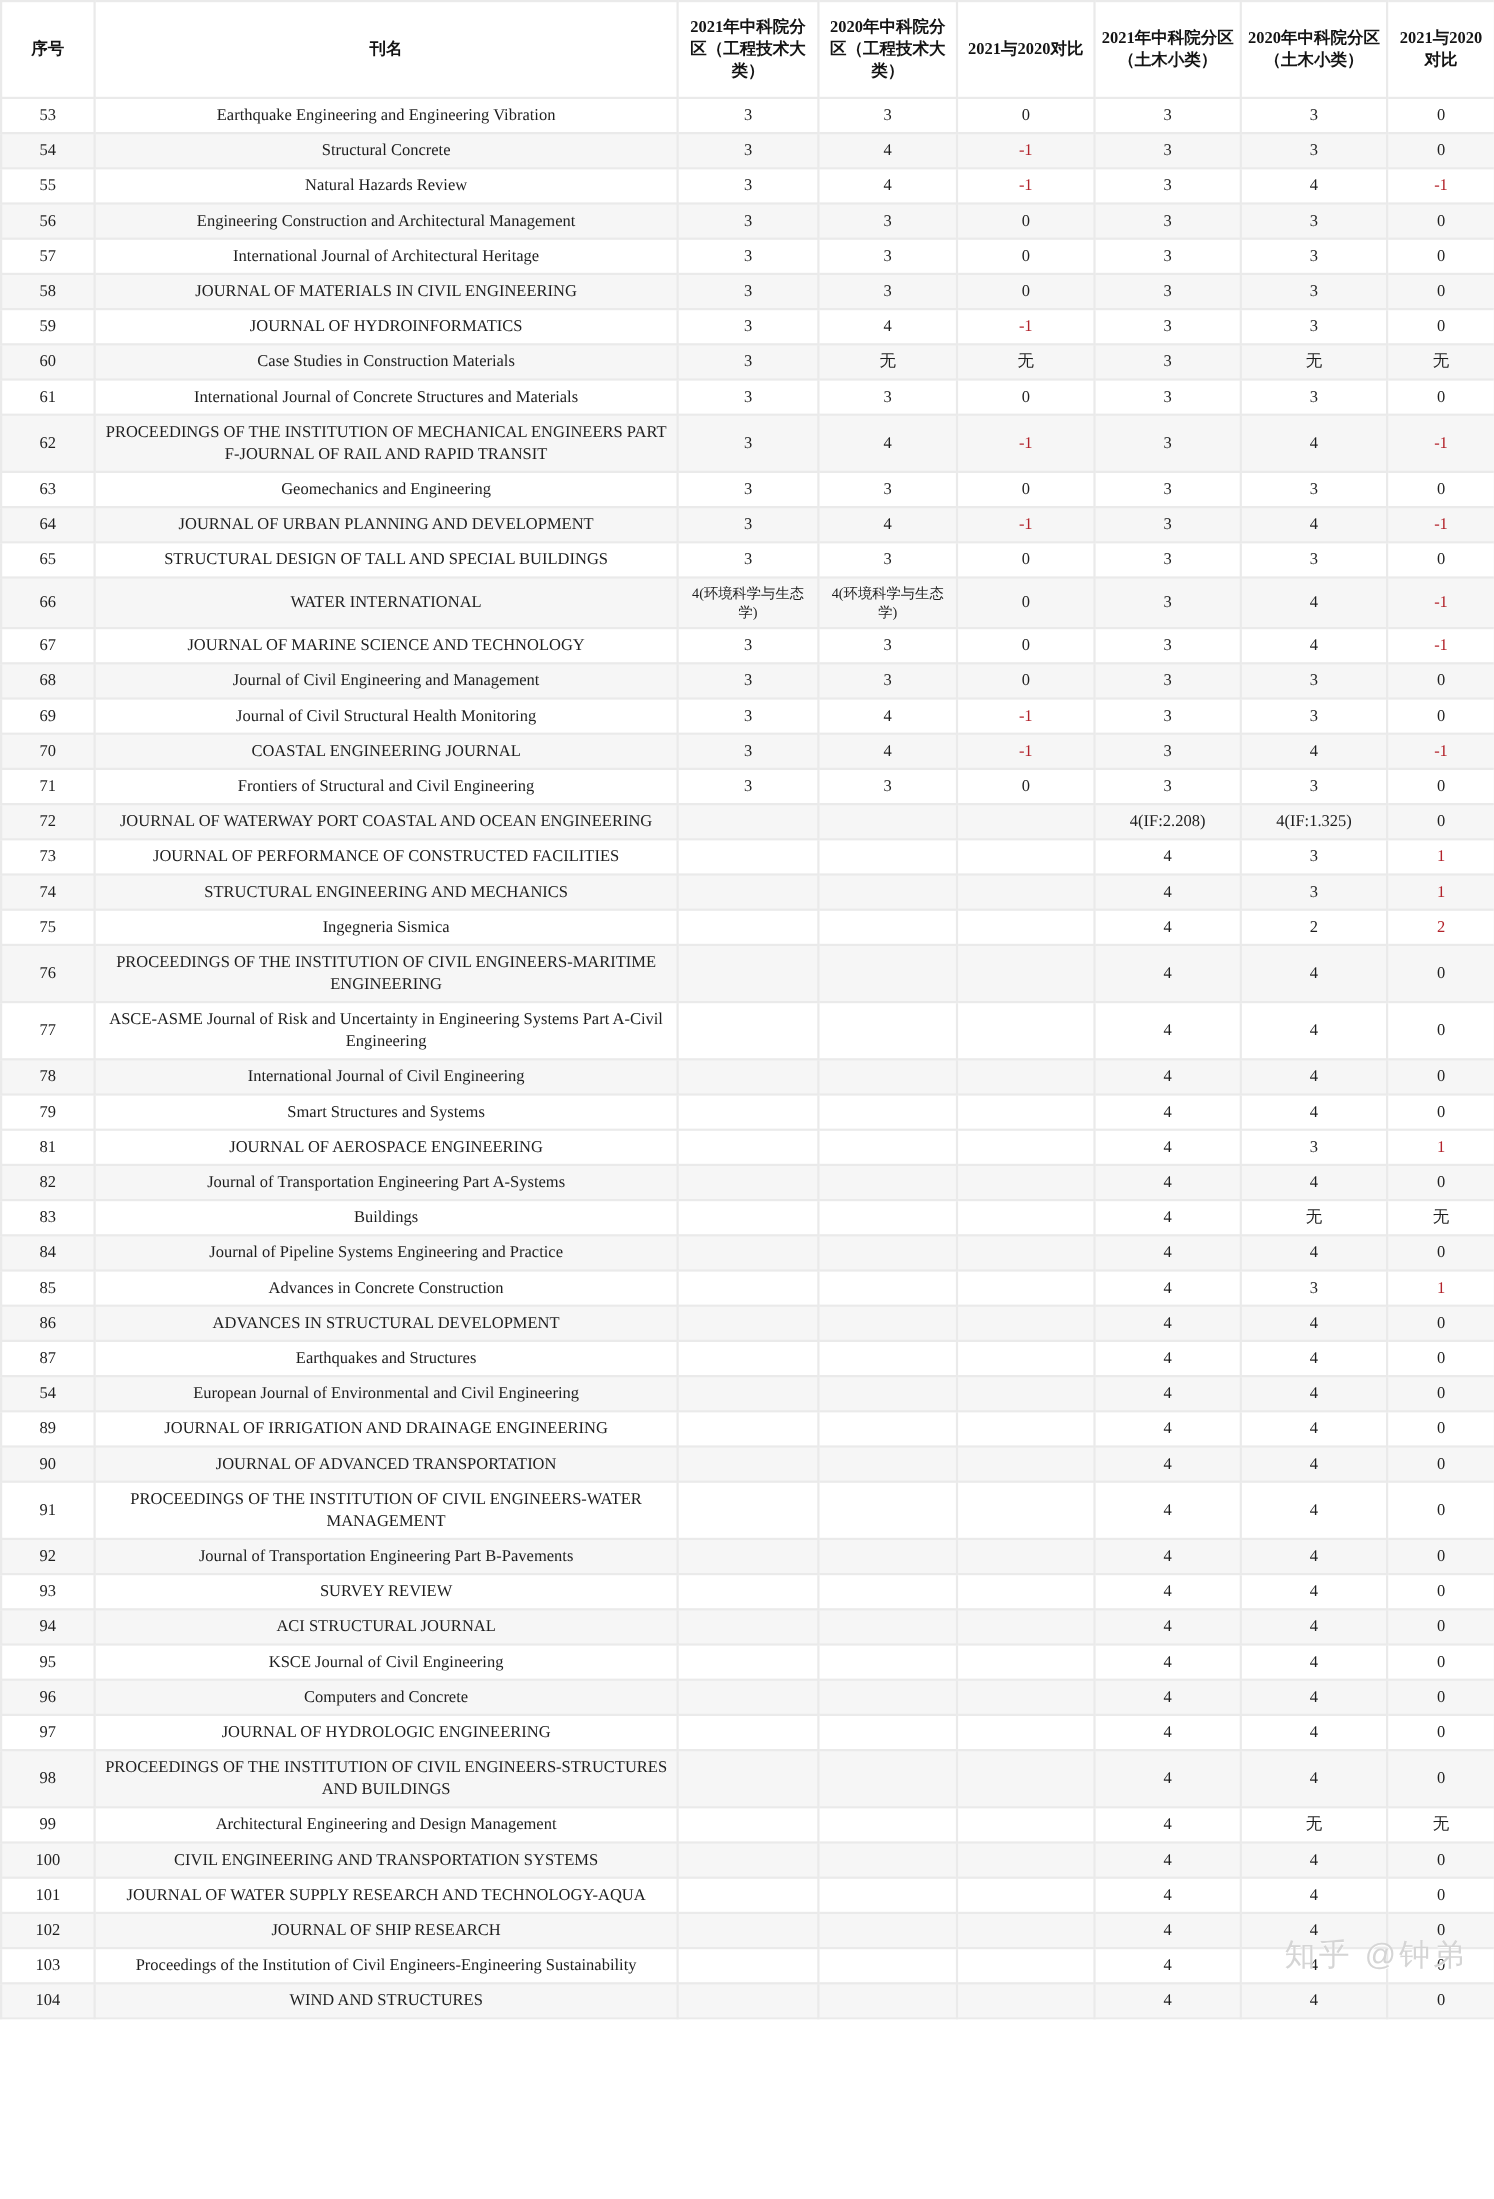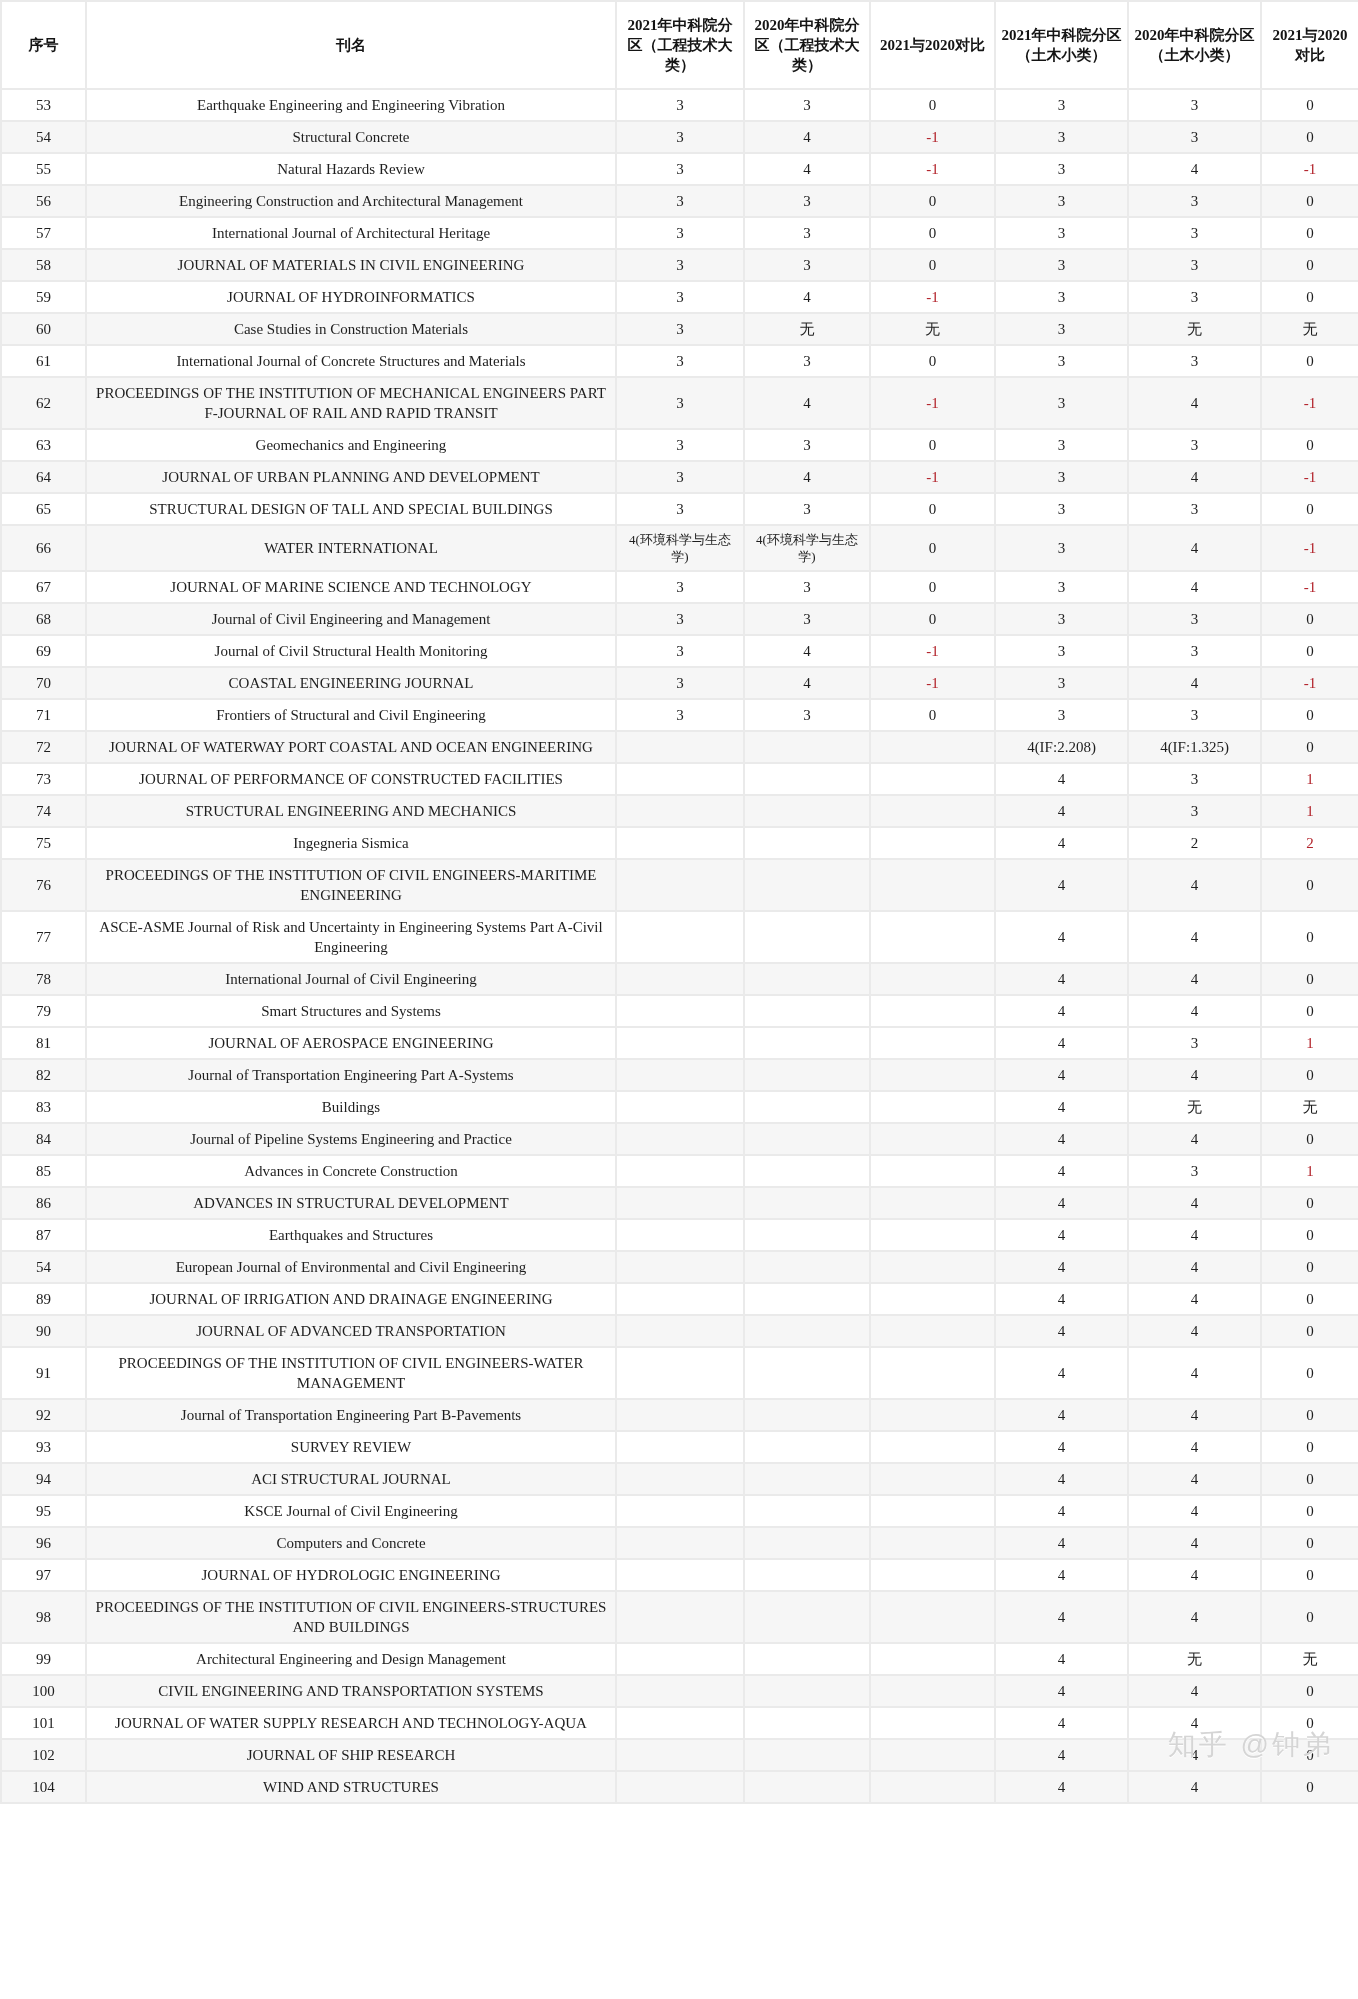--- a/index.html
+++ b/index.html
@@ -556,20 +556,30 @@
         <tr class="stripe">
           <td>102</td>
           <td>JOURNAL OF SHIP RESEARCH</td>
           <td></td>
           <td></td>
           <td></td>
           <td>4</td>
           <td>4</td>
           <td>0</td>
         </tr>
+        <tr>
+          <td>103</td>
+          <td>Proceedings of the Institution of Civil Engineers-Engineering Sustainability</td>
+          <td></td>
+          <td></td>
+          <td></td>
+          <td>4</td>
+          <td>4</td>
+          <td>0</td>
+        </tr>
         <tr class="stripe">
           <td>104</td>
           <td>WIND AND STRUCTURES</td>
           <td></td>
           <td></td>
           <td></td>
           <td>4</td>
           <td>4</td>
           <td>0</td>
         </tr>

